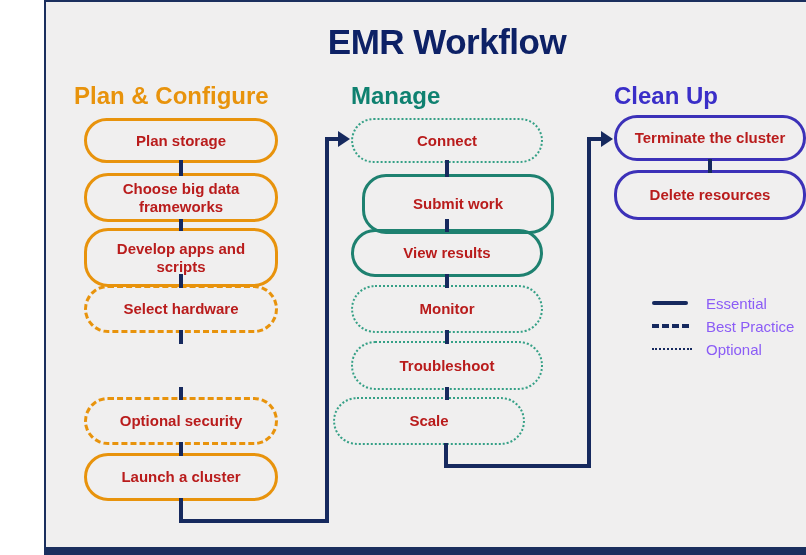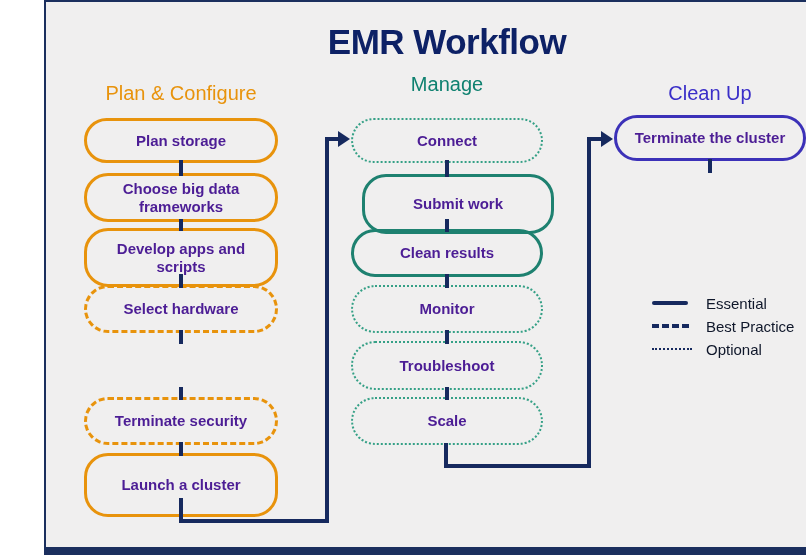--- a/index.html
+++ b/index.html
@@ -7,29 +7,29 @@
   .frame{
     position:relative;width:806px;height:555px;box-sizing:border-box;
     background:#F0EFEF;border:2px solid #1B2F5E;overflow:hidden;margin-left:44px;
   }
   .bottom-bar{position:absolute;left:0;right:0;bottom:0;height:6px;background:#1B2F5E;}
   .title{
     position:absolute;left:0;top:20px;width:100%;text-align:center;
     font-size:35px;font-weight:bold;color:#0D2166;letter-spacing:-0.5px;
   }
   .col-heading{
-    position:absolute;text-align:center;font-size:20px;font-weight:normal;
+    position:absolute;text-align:left;font-size:24px;font-weight:bold;
   }
   .h-plan{left:28px;top:80px;width:214px;color:#E8930C;}
-  .h-manage{left:305px;top:71px;width:192px;color:#0F8170;}
+  .h-manage{left:305px;top:80px;width:192px;color:#0F8170;}
   .h-clean{left:568px;top:80px;width:192px;color:#3A2EC8;}
   .box{
     position:absolute;box-sizing:border-box;border-radius:24px;
     display:flex;align-items:center;justify-content:center;text-align:center;
-    font-size:15px;font-weight:bold;color:#4c1d95;line-height:1.2;
+    font-size:15px;font-weight:bold;color:#b91c1c;line-height:1.2;
     padding:2px 12px;background:transparent;
   }
   .bo-orange{border-color:#E8930C;}
   .bo-teal{border-color:#1E8170;}
   .bo-teal-dot{border-color:#35A086;}
   .bo-purple{border-color:#3C31B8;}
   .b-essential{border-style:solid;border-width:3px;}
   .b-best{border-style:dashed;border-width:3px;}
   .b-optional{border-style:dotted;border-width:2px;}
   .vbar,.hbar{position:absolute;background:#16295E;}
@@ -39,61 +39,62 @@
     position:absolute;width:0;height:0;
     border-top:8px solid transparent;border-bottom:8px solid transparent;
     border-left:12px solid #16295E;
   }
   .legend{position:absolute;left:606px;top:290px;}
   .legend-row{display:flex;align-items:center;height:22px;margin-bottom:1px;}
   .legend-sample{width:40px;margin-right:14px;display:flex;align-items:center;}
   .ls-solid{height:4px;width:36px;background:#16295E;border-radius:2px;}
   .ls-dashed{height:4px;width:38px;background:repeating-linear-gradient(to right,#16295E 0 7px,transparent 7px 10px);}
   .ls-dotted{height:0;width:40px;border-top:2px dotted #16295E;}
-  .legend-label{font-size:15px;color:#0f172a;}
+  .legend-label{font-size:15px;color:#8b5cf6;}
 </style>
 </head>
 <body>
 
 <div class="frame">
 
   <div class="title">EMR Workflow</div>
 
   <div class="col-heading h-plan">Plan &amp; Configure</div>
   <div class="col-heading h-manage">Manage</div>
   <div class="col-heading h-clean">Clean Up</div>
 
   <div class="box b-essential bo-orange" style="left:38px;top:116px;width:194px;height:45px;">Plan storage</div>
   <div class="box b-essential bo-orange" style="left:38px;top:171px;width:194px;height:49px;">Choose big data frameworks</div>
   <div class="box b-essential bo-orange" style="left:38px;top:226px;width:194px;height:59px;">Develop apps and scripts</div>
   <div class="box b-best bo-orange" style="left:38px;top:283px;width:194px;height:48px;">Select hardware</div>
-  <div class="box b-best bo-orange" style="left:38px;top:395px;width:194px;height:48px;">Terminate security</div>
-  <div class="box b-essential bo-orange" style="left:38px;top:451px;width:194px;height:64px;">Launch a cluster</div>
+  <div class="box b-best bo-orange" style="left:38px;top:395px;width:194px;height:48px;">Optional security</div>
+  <div class="box b-essential bo-orange" style="left:38px;top:451px;width:194px;height:48px;">Launch a cluster</div>
 
   <div class="vbar" style="left:133px;top:158px;height:16px;"></div>
   <div class="vbar" style="left:133px;top:217px;height:12px;"></div>
   <div class="vbar" style="left:133px;top:272px;height:14px;"></div>
   <div class="vbar" style="left:133px;top:328px;height:14px;"></div>
   <div class="vbar" style="left:133px;top:385px;height:13px;"></div>
   <div class="vbar" style="left:133px;top:440px;height:14px;"></div>
 
   <div class="box b-optional bo-teal-dot" style="left:305px;top:116px;width:192px;height:45px;">Connect</div>
   <div class="box b-essential bo-teal" style="left:316px;top:172px;width:192px;height:60px;">Submit work</div>
-  <div class="box b-essential bo-teal" style="left:305px;top:227px;width:192px;height:48px;">Clean results</div>
+  <div class="box b-essential bo-teal" style="left:305px;top:227px;width:192px;height:48px;">View results</div>
   <div class="box b-optional bo-teal-dot" style="left:305px;top:339px;width:192px;height:49px;">Troubleshoot</div>
   <div class="box b-optional bo-teal-dot" style="left:305px;top:283px;width:192px;height:48px;">Monitor</div>
-  <div class="box b-optional bo-teal-dot" style="left:305px;top:395px;width:192px;height:48px;">Scale</div>
+  <div class="box b-optional bo-teal-dot" style="left:287px;top:395px;width:192px;height:48px;">Scale</div>
 
   <div class="vbar" style="left:399px;top:158px;height:17px;"></div>
   <div class="vbar" style="left:399px;top:217px;height:13px;"></div>
   <div class="vbar" style="left:399px;top:272px;height:14px;"></div>
   <div class="vbar" style="left:399px;top:328px;height:14px;"></div>
   <div class="vbar" style="left:399px;top:385px;height:13px;"></div>
 
   <div class="box b-essential bo-purple" style="left:568px;top:113px;width:192px;height:46px;">Terminate the cluster</div>
+  <div class="box b-essential bo-purple" style="left:568px;top:168px;width:192px;height:50px;">Delete resources</div>
 
   <div class="vbar" style="left:662px;top:157px;height:14px;"></div>
 
   <div class="vbar" style="left:133px;top:496px;height:25px;"></div>
   <div class="hbar" style="left:133px;top:517px;width:150px;"></div>
   <div class="vbar" style="left:279px;top:135px;height:386px;"></div>
   <div class="hbar" style="left:281px;top:135px;width:12px;"></div>
   <div class="arrowhead" style="left:292px;top:129px;"></div>
 
   <div class="vbar" style="left:398px;top:441px;height:25px;"></div>

